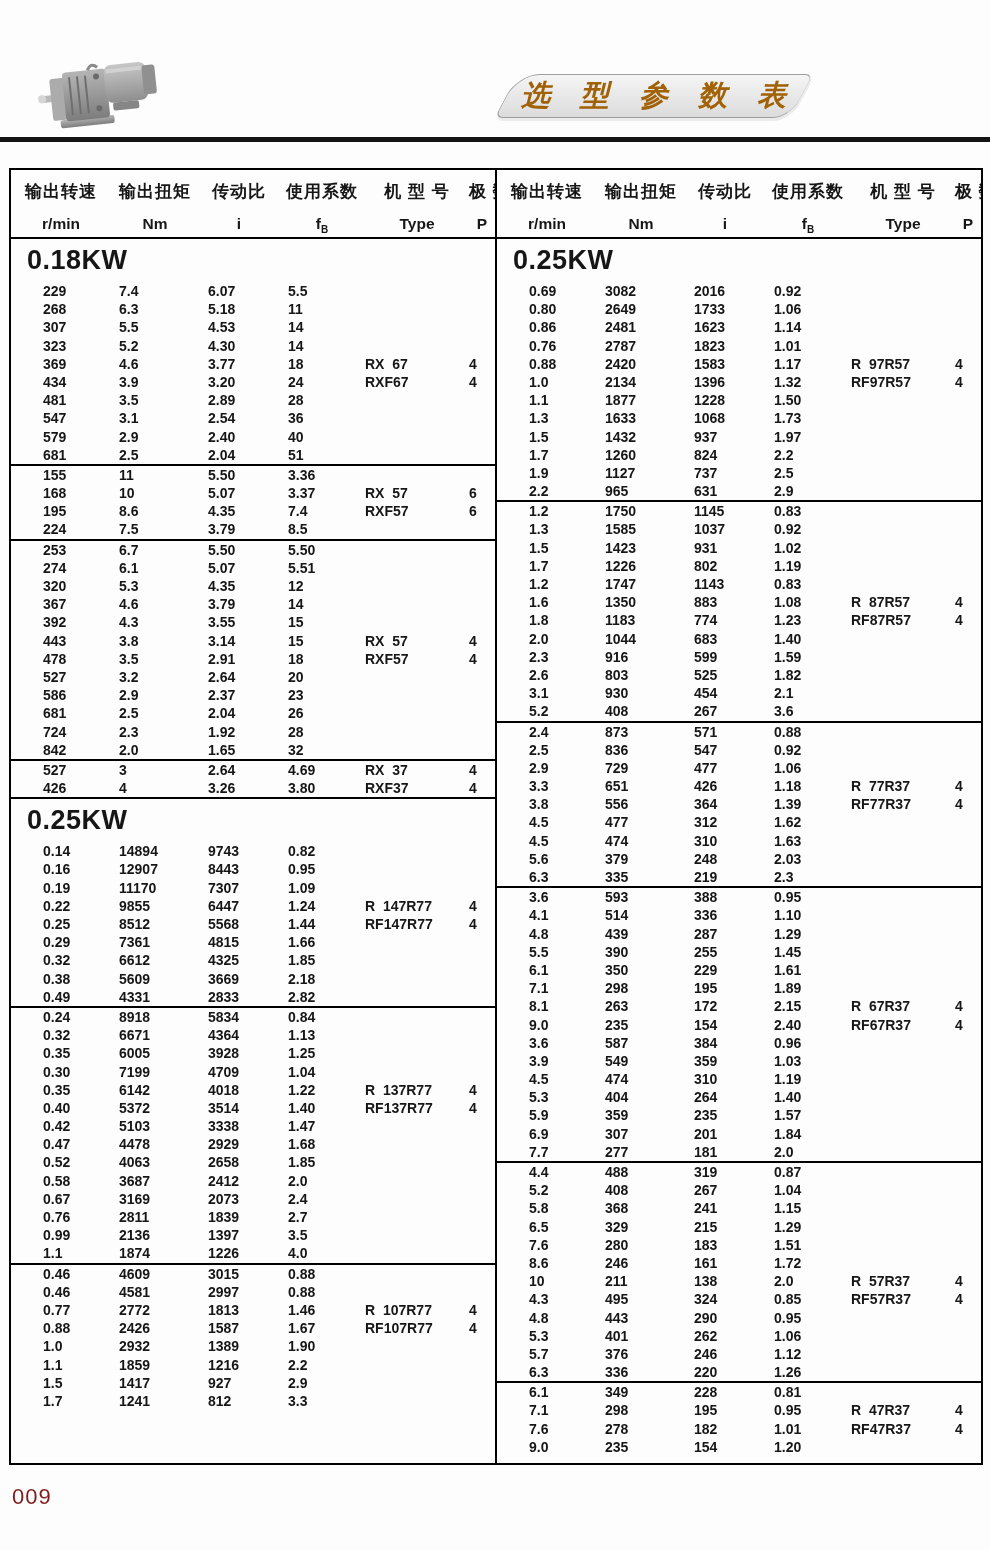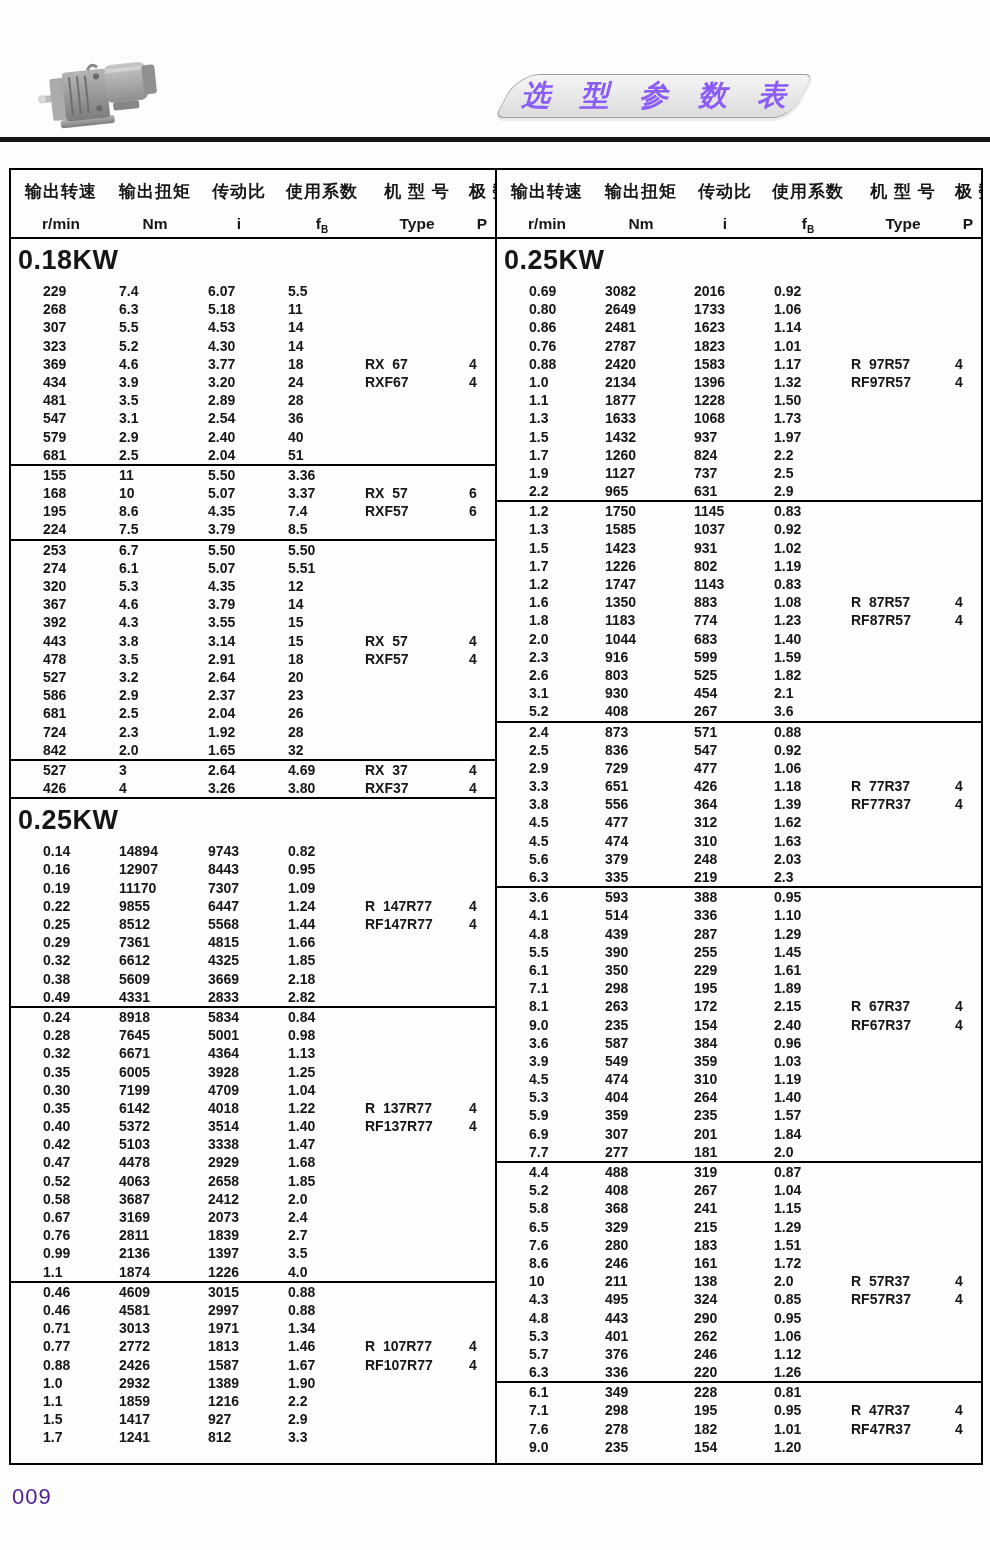--- a/index.html
+++ b/index.html
@@ -13,50 +13,50 @@
   .banner { position:absolute; left:506px; top:74px; width:296px; height:44px; }
   .banner-bg {
     position:absolute; inset:0; transform:skewX(-28deg);
     background:linear-gradient(180deg,#f5f5f5 0%,#e6e6e6 60%,#dcdcdc 100%);
     border:1px solid #9e9e9e; border-right-color:#c9c9c9;
     border-radius:22px 8px 18px 8px; box-shadow:2px 3px 0 rgba(0,0,0,0.07);
   }
   .banner-text {
     position:relative; display:flex; align-items:center; justify-content:center;
     width:100%; height:100%; font-size:29px; font-weight:bold; font-style:italic;
-    letter-spacing:11px; color:#8b5cf6; padding-left:10px;
+    letter-spacing:11px; color:#a16207; padding-left:10px;
   }
   .top-rule { position:absolute; left:0; top:137px; width:990px; height:5px; background:#141414; }
   
   .selection-table {
     position:absolute; left:9px; top:168px; width:974px; height:1297px;
     border:2px solid #000; display:flex; background:#fdfdfd;
   }
   .half { width:484px; display:flex; flex-direction:column; overflow:hidden; }
   .vdivider { width:2px; background:#000; flex:0 0 2px; }
   .thead { height:69px; border-bottom:2px solid #000; flex:0 0 69px; }
   .grid6 { display:grid; grid-template-columns:100px 88px 80px 86px 104px 26px; }
   .hrow-cn { margin-top:10px; font-size:17px; font-weight:bold; letter-spacing:1px; }
   .hrow-un { margin-top:12px; font-size:15.5px; font-weight:bold; }
   .hcell { text-align:center; white-space:nowrap; }
   .hcell sub { font-size:10px; }
   .kw-title {
     height:43px; flex:0 0 43px; display:flex; align-items:center;
-    padding-left:7px; font-size:27px; font-weight:bold; letter-spacing:0.5px;
+    padding-left:16px; font-size:27px; font-weight:bold; letter-spacing:0.5px;
   }
   .row { height:18.2px; line-height:18.2px; font-size:14px; font-weight:bold; }
   .cell { white-space:pre; overflow:visible; }
   .c1 { padding-left:32px; }
   .c2 { padding-left:8px; }
   .c3 { padding-left:9px; }
   .c4 { padding-left:9px; }
   .c5 { padding-left:0; }
   .c6 { padding-left:0; }
   .sep { height:2px; flex:0 0 2px; background:#000; }
-  .page-number { position:absolute; left:12px; top:1484px; font-size:22px; letter-spacing:1px; color:#4c1d95; }
+  .page-number { position:absolute; left:12px; top:1484px; font-size:22px; letter-spacing:1px; color:#7f1d1d; }
 </style>
 </head>
 <body>
 
 <div class="page">
 
   <div class="motor-art">
     <svg width="126" height="70" viewBox="0 0 126 70">
       <defs>
         <linearGradient id="mg1" x1="0" y1="0" x2="0" y2="1">
@@ -433,28 +433,20 @@
           <div class="section">
             <div class="grid6 row">
               <span class="cell c1">0.24</span>
               <span class="cell c2">8918</span>
               <span class="cell c3">5834</span>
               <span class="cell c4">0.84</span>
               <span class="cell c5"></span>
               <span class="cell c6"></span>
             </div>
             <div class="grid6 row">
-              <span class="cell c1">0.28</span>
-              <span class="cell c2">7645</span>
-              <span class="cell c3">5001</span>
-              <span class="cell c4">0.98</span>
-              <span class="cell c5"></span>
-              <span class="cell c6"></span>
-            </div>
-            <div class="grid6 row">
               <span class="cell c1">0.32</span>
               <span class="cell c2">6671</span>
               <span class="cell c3">4364</span>
               <span class="cell c4">1.13</span>
               <span class="cell c5"></span>
               <span class="cell c6"></span>
             </div>
             <div class="grid6 row">
               <span class="cell c1">0.35</span>
               <span class="cell c2">6005</span>
@@ -560,28 +552,20 @@
               <span class="cell c3">3015</span>
               <span class="cell c4">0.88</span>
               <span class="cell c5"></span>
               <span class="cell c6"></span>
             </div>
             <div class="grid6 row">
               <span class="cell c1">0.46</span>
               <span class="cell c2">4581</span>
               <span class="cell c3">2997</span>
               <span class="cell c4">0.88</span>
-              <span class="cell c5"></span>
-              <span class="cell c6"></span>
-            </div>
-            <div class="grid6 row">
-              <span class="cell c1">0.71</span>
-              <span class="cell c2">3013</span>
-              <span class="cell c3">1971</span>
-              <span class="cell c4">1.34</span>
               <span class="cell c5"></span>
               <span class="cell c6"></span>
             </div>
             <div class="grid6 row">
               <span class="cell c1">0.77</span>
               <span class="cell c2">2772</span>
               <span class="cell c3">1813</span>
               <span class="cell c4">1.46</span>
               <span class="cell c5">R  107R77</span>
               <span class="cell c6">4</span>

